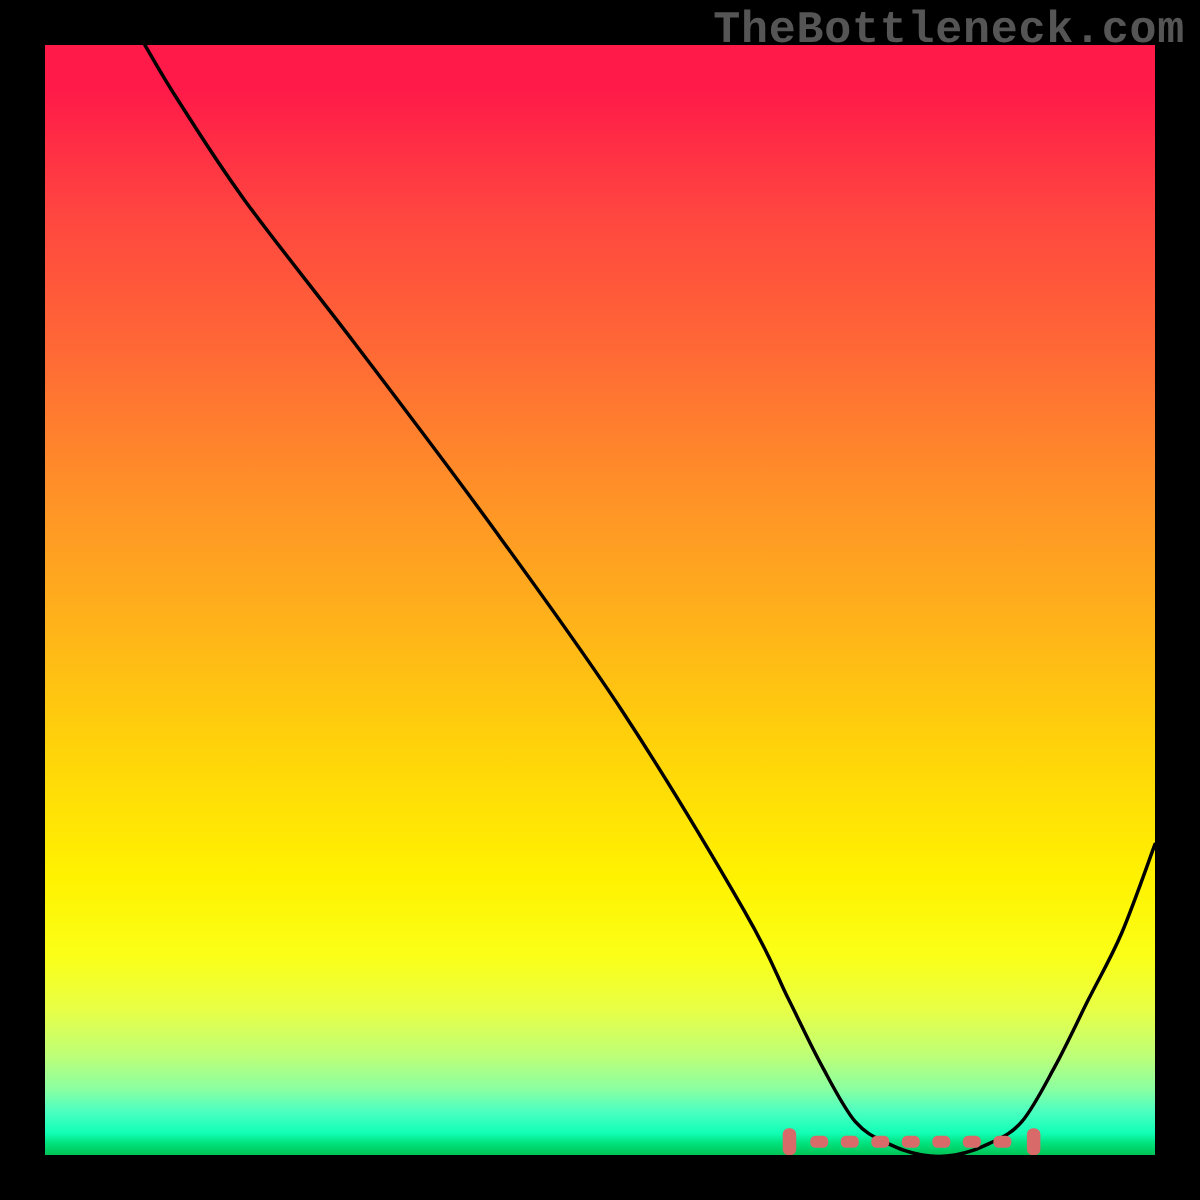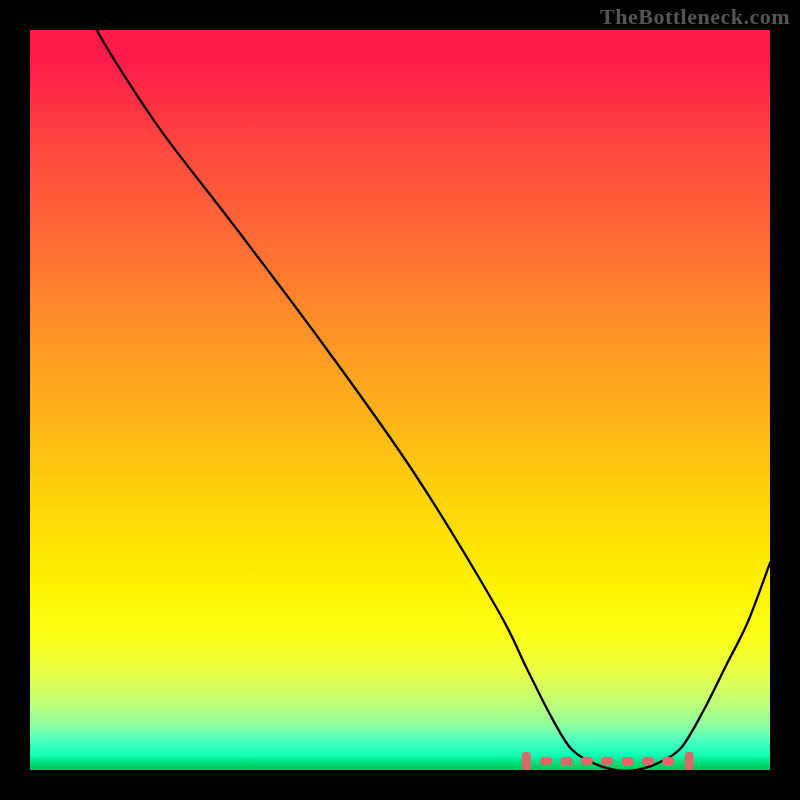--- a/index.html
+++ b/index.html
@@ -8,22 +8,22 @@
     position: relative;
     width: 800px;
     height: 800px;
     background: #000;
   }
   .watermark {
     position: absolute;
     top: 4px;
     right: 10px;
     color: #555;
-    font-family: Liberation Serif, serif;
-    font-size: 22px;
+    font-family: Liberation Mono, monospace;
+    font-size: 30px;
     font-weight: 600;
     letter-spacing: 0.5px;
     z-index: 10;
   }
   .plot-area {
     position: absolute;
     left: 30px;
     top: 30px;
     width: 740px;
     height: 740px;

